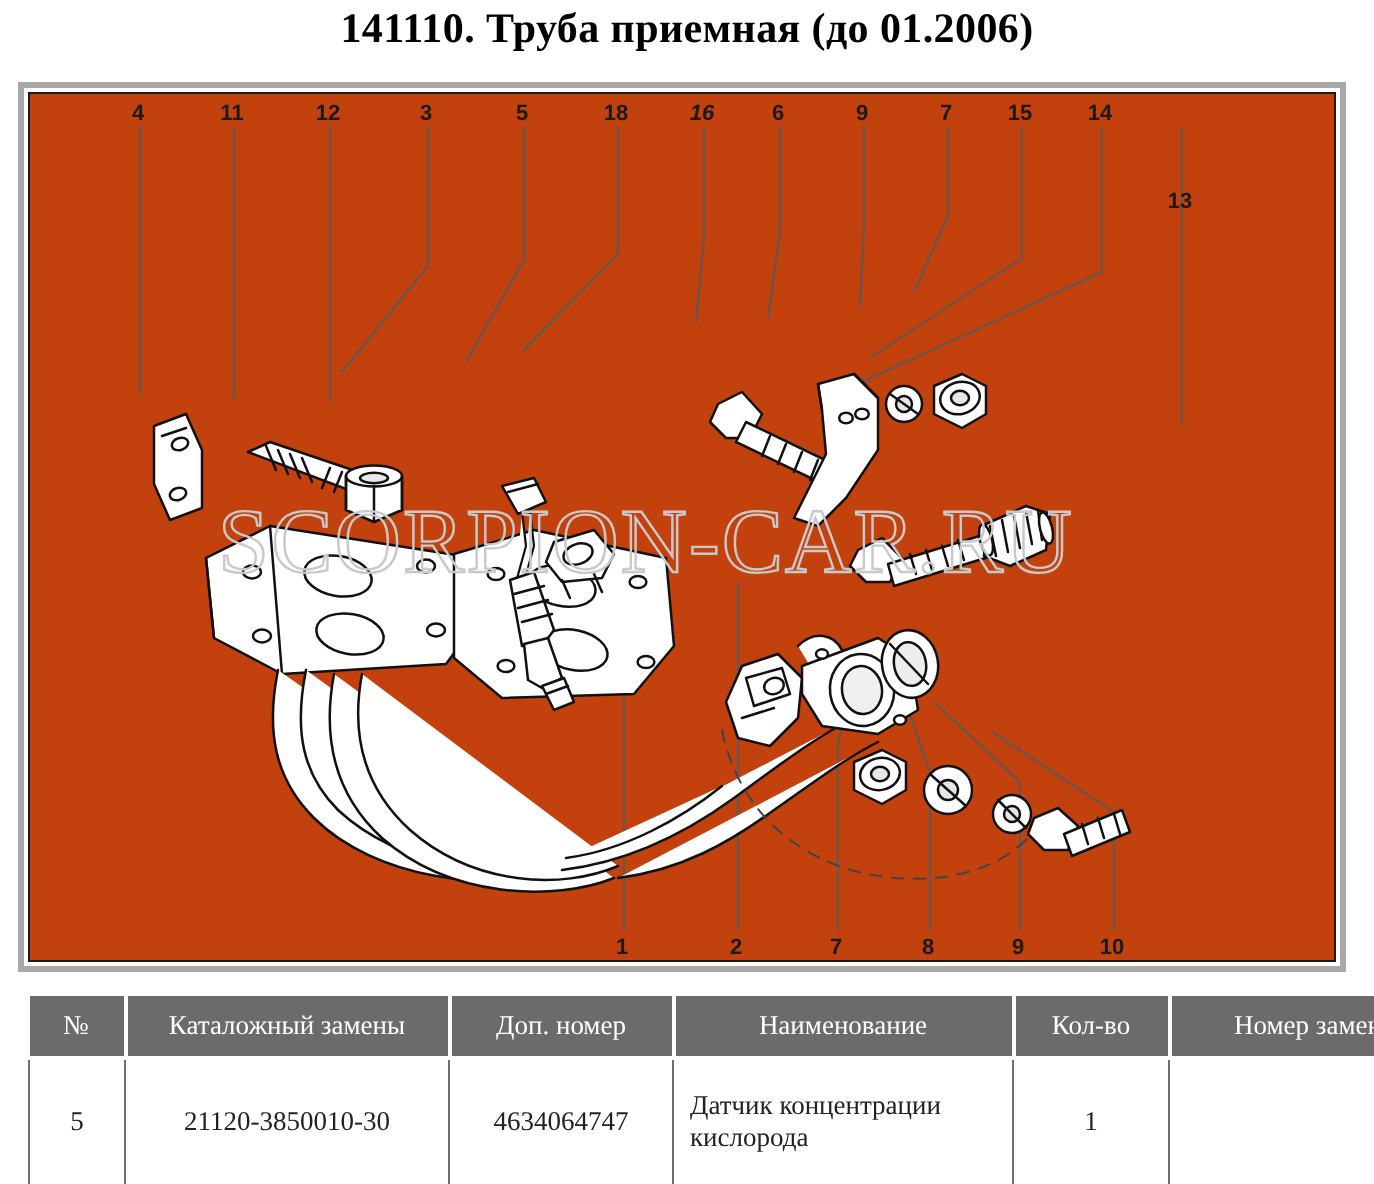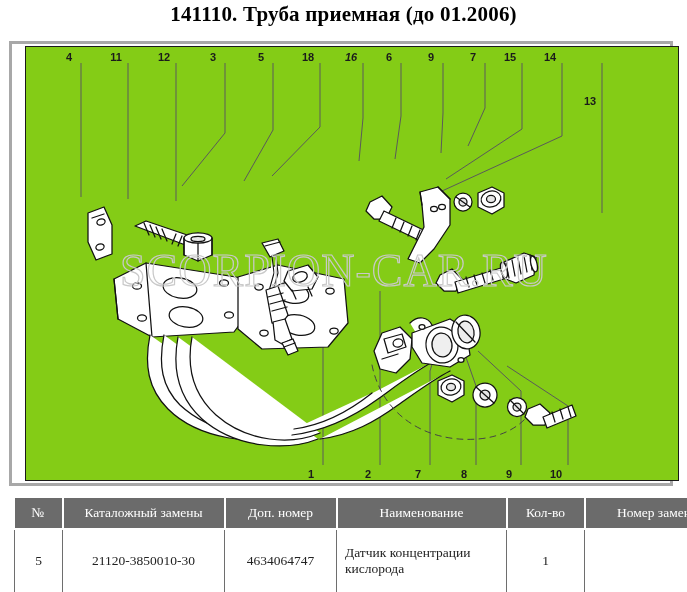--- a/index.html
+++ b/index.html
@@ -25,23 +25,23 @@
   }
 
   
   .frame-outer{
     position:absolute;left:9px;top:41px;width:664px;height:445px;
     border:3px solid #a8a8a8;
     background:#fff;
     box-sizing:border-box;
   }
   .frame-inner{
-    position:absolute;left:25px;top:46px;width:654px;height:435px;
+    position:absolute;left:14px;top:46px;width:654px;height:435px;
     border:1.5px solid #1a1a1a;
-    background:#84cc16;
+    background:#c2410c;
     box-sizing:border-box;
     overflow:hidden;
   }
   .diagram{position:absolute;left:0;top:0;width:654px;height:435px;}
 
   
   .callout{
     position:absolute;
     font-family:"Liberation Sans", sans-serif;
     font-size:11px;

